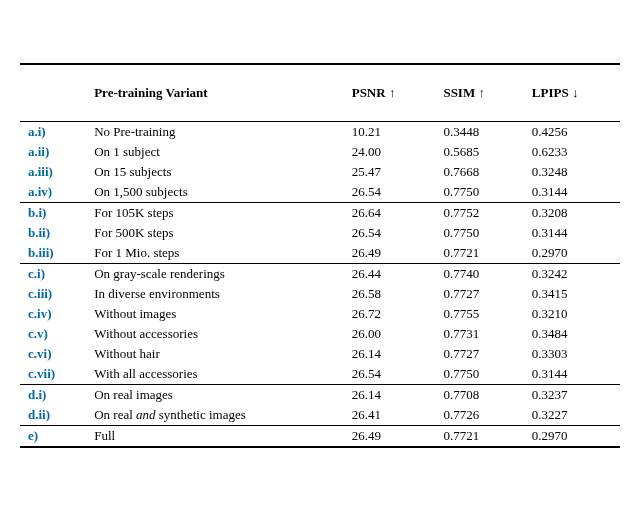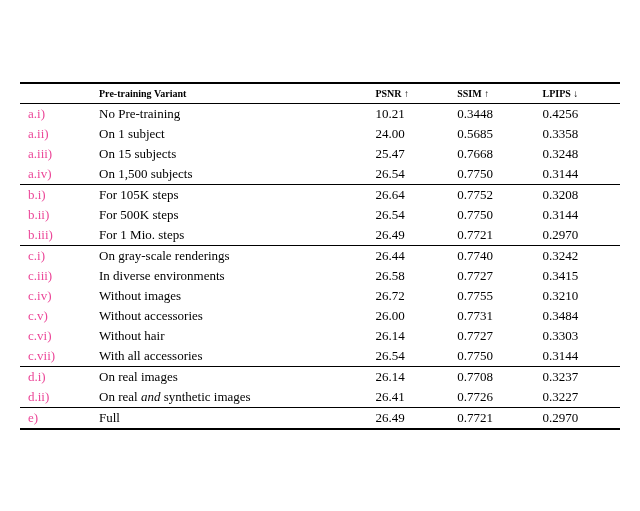--- a/index.html
+++ b/index.html
@@ -25,38 +25,39 @@
       width: 100%;
       border-collapse: collapse;
       border-top: 2px solid #000;
       border-bottom: 2px solid #000;
     }
     thead tr {
       border-bottom: 1px solid #000;
     }
     th {
       font-weight: bold;
-      padding: 4px 8px;
+      padding: 20px 8px;
       text-align: left;
       vertical-align: bottom;
-      font-size: 10px;
+      font-size: 13px;
     }
     th.numeric {
       text-align: left;
     }
     td {
       padding: 2px 8px;
       vertical-align: middle;
       font-size: 13px;
     }
     td.numeric {
     }
     td.label {
       white-space: nowrap;
-      color: #ec4899;
+      color: #0369a1;
+      font-weight: bold;
     }
     tr.section-top td {
       border-top: 1px solid #000;
     }
     em {
       font-style: italic;
     }
   </style>
 </head>
 <body>
@@ -78,21 +79,21 @@
           <td>No Pre-training</td>
           <td class="numeric">10.21</td>
           <td class="numeric">0.3448</td>
           <td class="numeric">0.4256</td>
         </tr>
         <tr>
           <td class="label">a.ii)</td>
           <td>On 1 subject</td>
           <td class="numeric">24.00</td>
           <td class="numeric">0.5685</td>
-          <td class="numeric">0.3358</td>
+          <td class="numeric">0.6233</td>
         </tr>
         <tr>
           <td class="label">a.iii)</td>
           <td>On 15 subjects</td>
           <td class="numeric">25.47</td>
           <td class="numeric">0.7668</td>
           <td class="numeric">0.3248</td>
         </tr>
         <tr>
           <td class="label">a.iv)</td>

